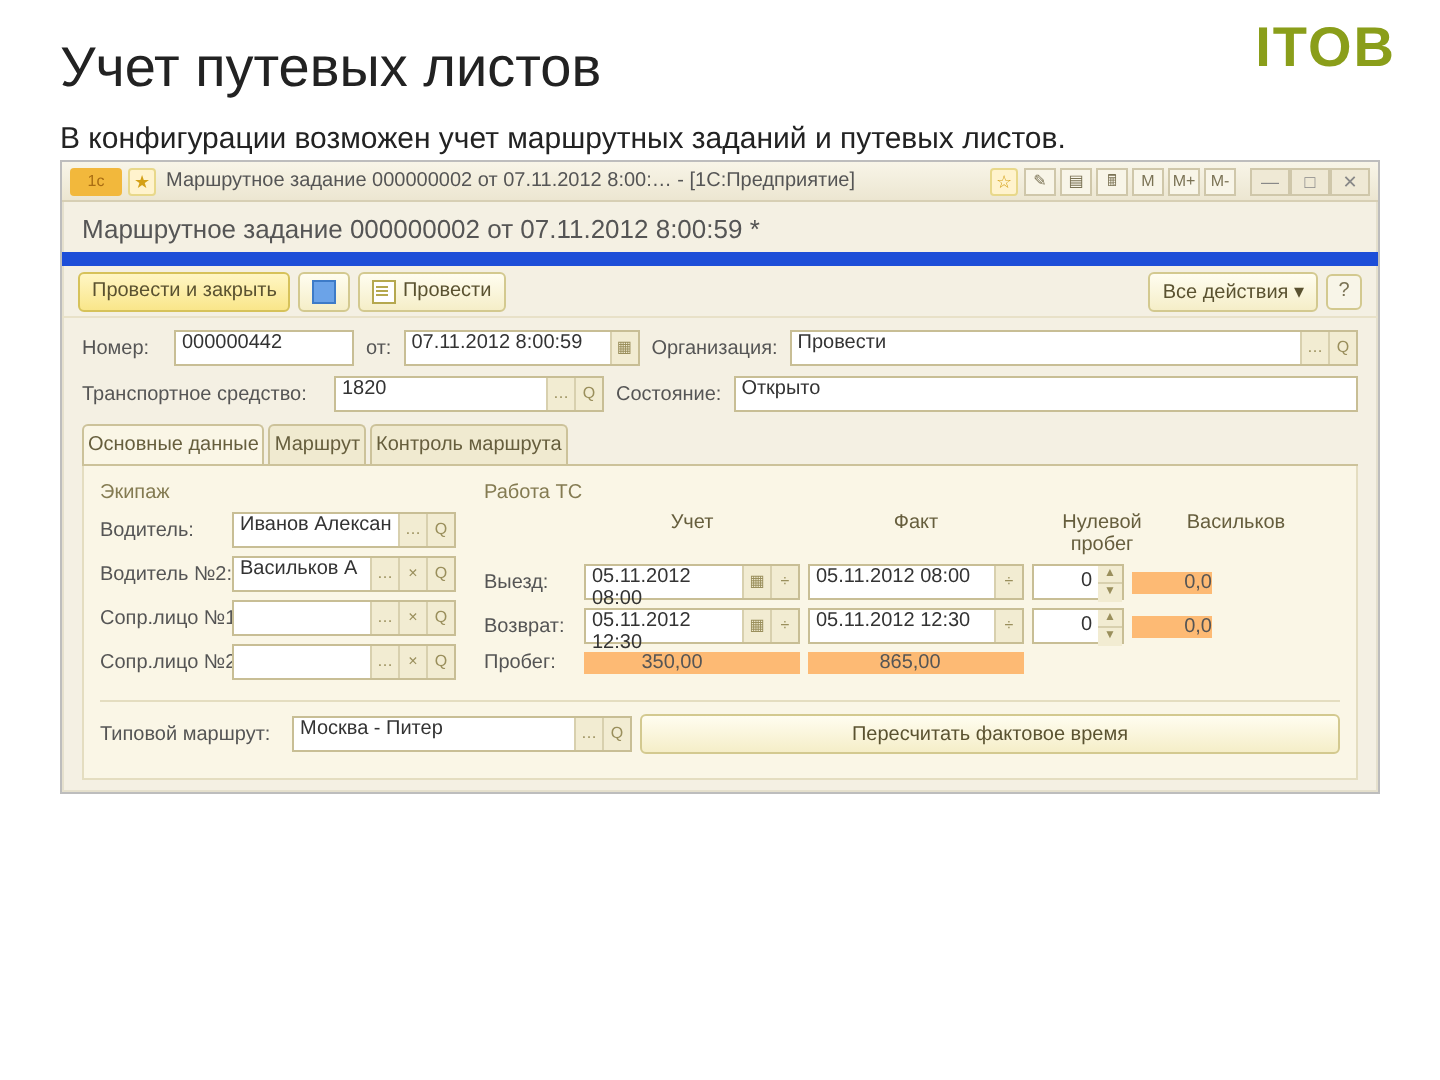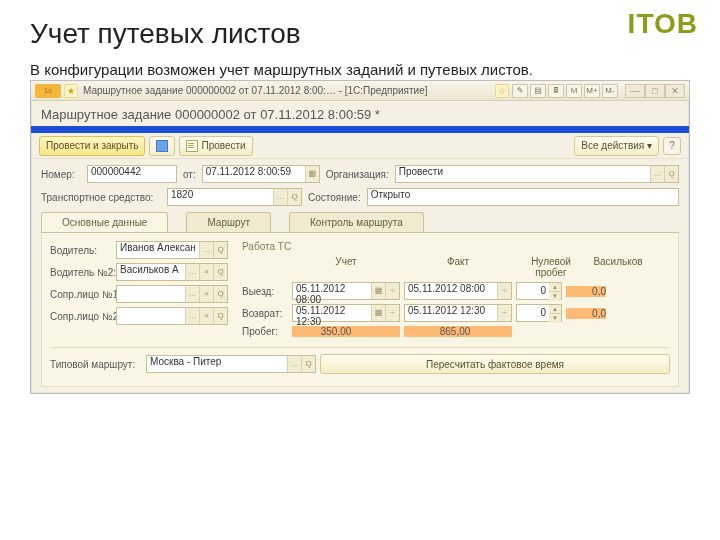--- a/index.html
+++ b/index.html
@@ -27,21 +27,21 @@
 .ico-doc::after{content:'';position:absolute;left:1px;top:2px;width:6px;height:1px;background:#b5a84f;box-shadow:0 2px #b5a84f,0 4px #b5a84f}
 .spacer{flex:1}
 .qbtn{width:18px;height:18px;border:1px solid #d3c98f;background:#f8f5e8;border-radius:3px;text-align:center;line-height:16px;font-size:10px;color:#7a7254}
 .form{padding:6px 10px}
 .row{display:flex;align-items:center;gap:6px;margin-bottom:5px}
 .lbl{font-size:10px;color:#555;white-space:nowrap}
 .inpbtn{width:14px;height:16px;border-left:1px solid #d8d0ae;background:#f2ecd2;font-size:8px;text-align:center;line-height:16px;color:#9a8f5c;cursor:pointer}
 .inpwrap{display:flex;align-items:flex-start;border:1px solid #c8be95;background:#fff;height:18px}
 .inpwrap .val{flex:1;padding:0 3px;font-size:10px}
 .tabs{display:flex;gap:0;border-bottom:1px solid #ccc29a;margin:6px 0 0}
-.tab{padding:4px 20px;font-size:10px;color:#665e3d;border:1px solid #ccc29a;border-bottom:none;background:#f0ead0;border-radius:3px 3px 0 0;margin-right:18px;cursor:pointer}
+.tab{padding:4px 2px;font-size:10px;color:#665e3d;border:1px solid #ccc29a;border-bottom:none;background:#f0ead0;border-radius:3px 3px 0 0;margin-right:2px;cursor:pointer}
 .tab.active{background:#faf6e6}
 .tabbody{border:1px solid #e4ddc0;border-top:none;padding:8px;background:#faf6e6}
 .cols{display:flex;gap:14px}
 .col{flex:0 0 auto}
 .grphdr{font-size:10px;color:#847b52;margin-bottom:4px}
 .frow{display:flex;align-items:center;gap:4px;margin-bottom:4px}
 .colhead{display:flex;gap:4px;margin-bottom:4px}
 .ch{font-size:10px;color:#665e3d;text-align:center}
 .numwrap{display:flex;border:1px solid #c8be95;background:#fff;height:18px}
 .numwrap .nv{flex:1;padding:0 3px;font-size:10px;text-align:right;line-height:16px}
@@ -131,20 +131,21 @@
       <div class="tabs">
         <div class="tab active">Основные данные</div>
         <div class="tab">Маршрут</div>
         <div class="tab">Контроль маршрута</div>
       </div>
 
       <div class="tabbody">
         <div class="cols">
 
           <div class="col" style="width:178px">
+            <div class="grphdr">Экипаж</div>
             <div class="frow">
               <span class="lbl" style="width:62px">Водитель:</span>
               <div class="inpwrap" style="flex:1">
                   <span class="val">Иванов Алексан</span>
                   <span class="inpbtn">…</span>
                   <span class="inpbtn">Q</span>
                 </div>
             </div>
             <div class="frow">
               <span class="lbl" style="width:62px">Водитель №2:</span>

